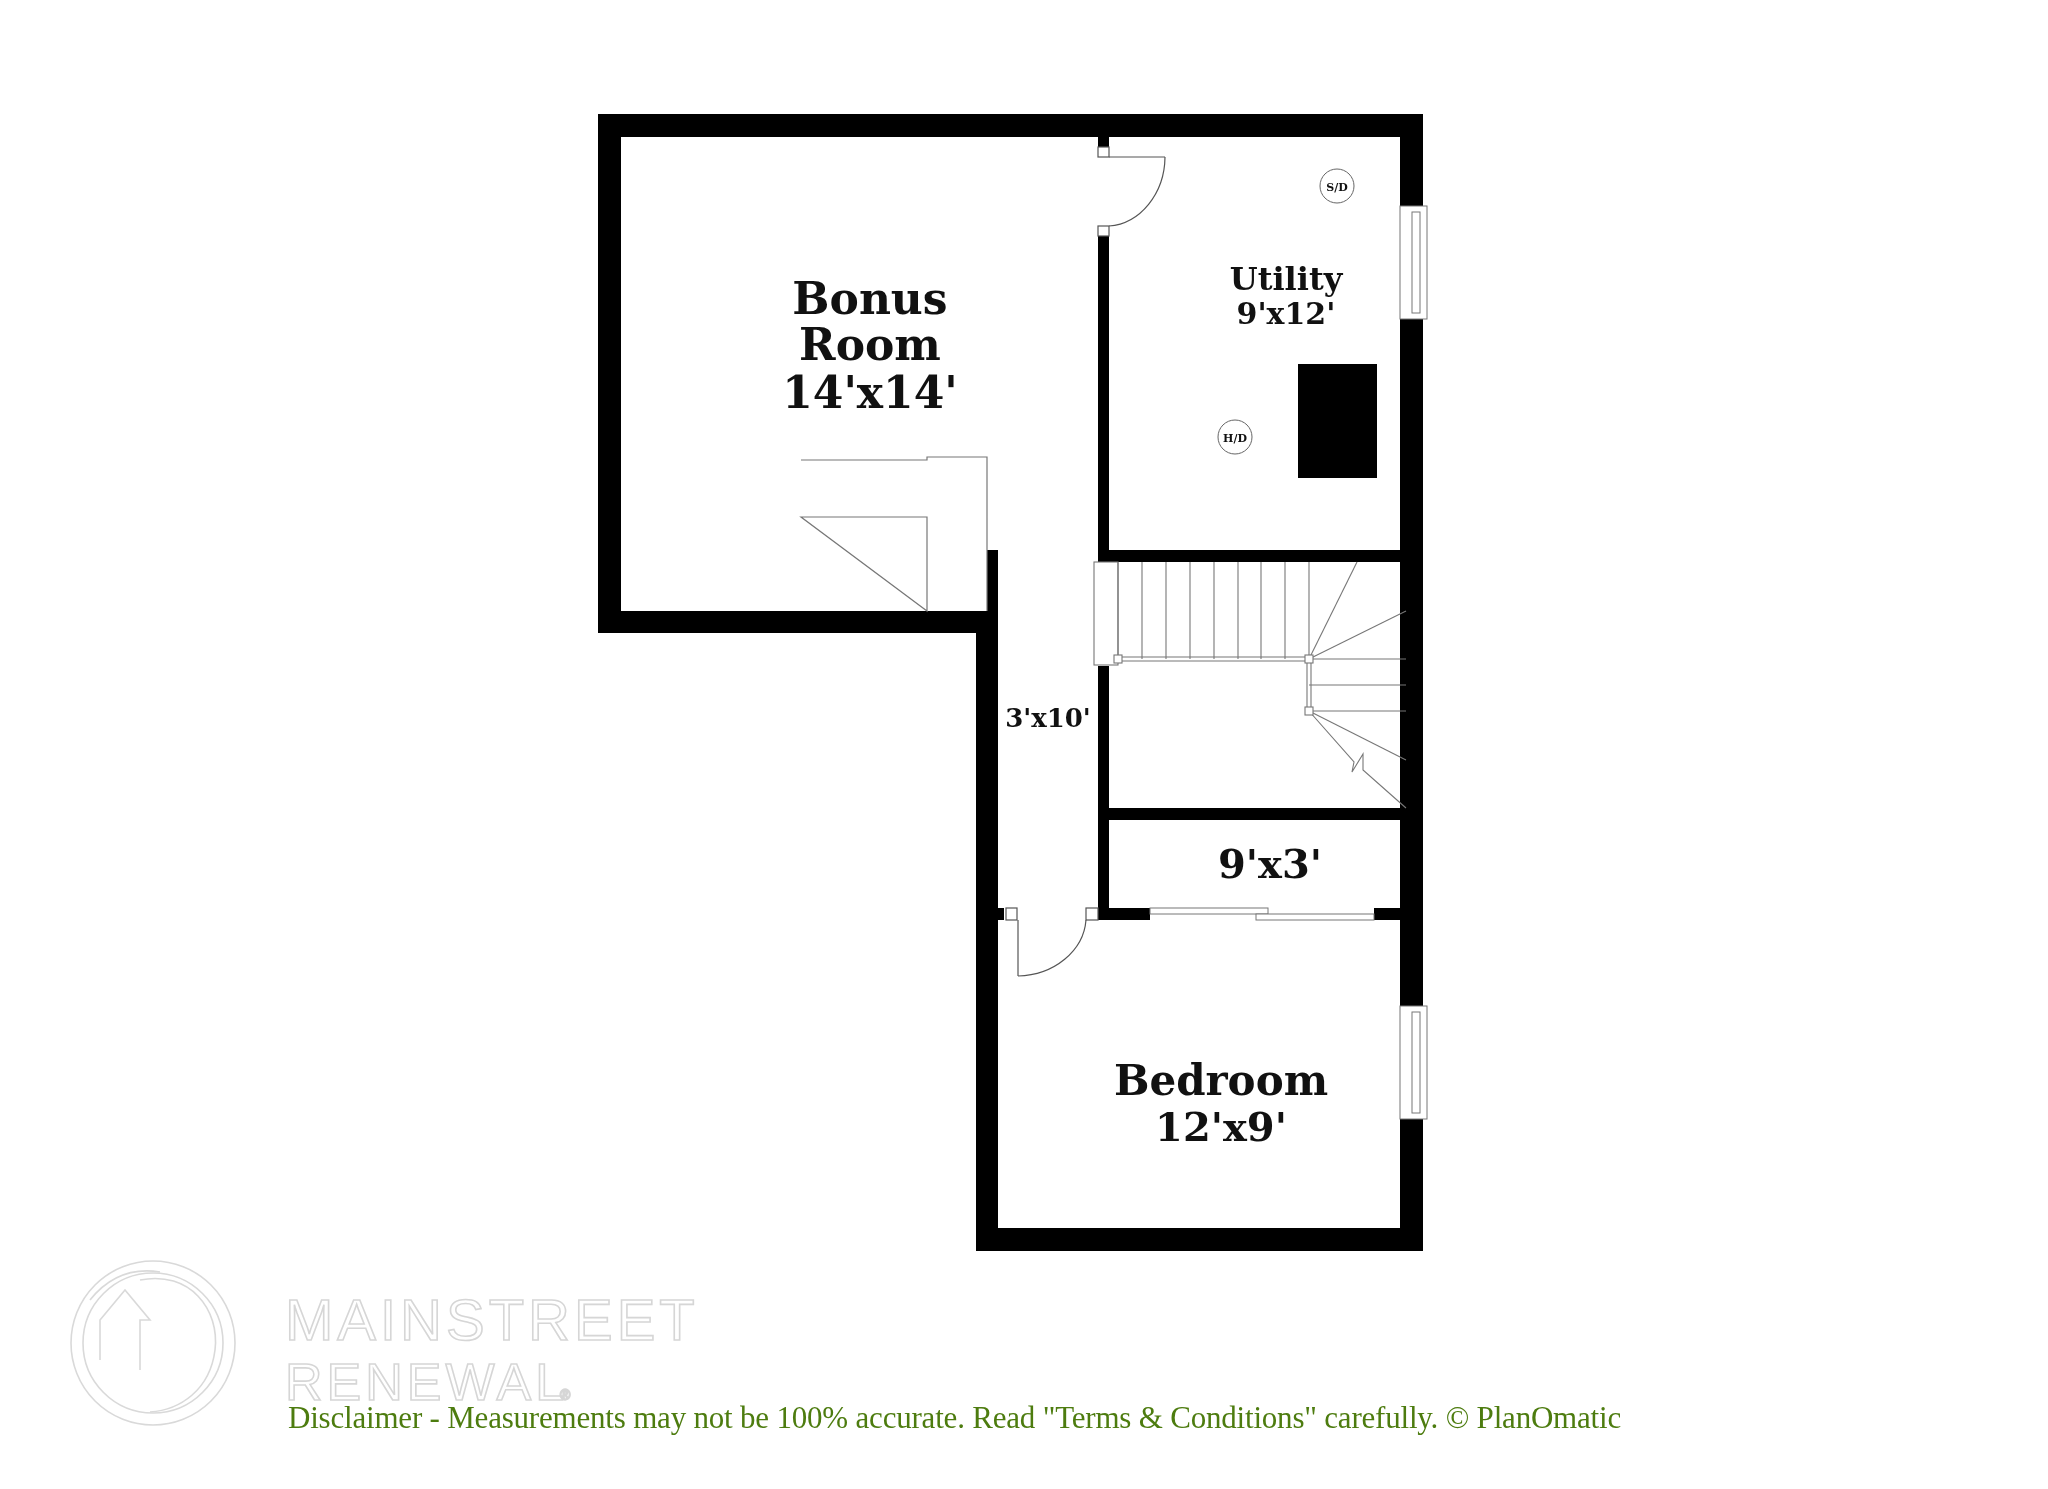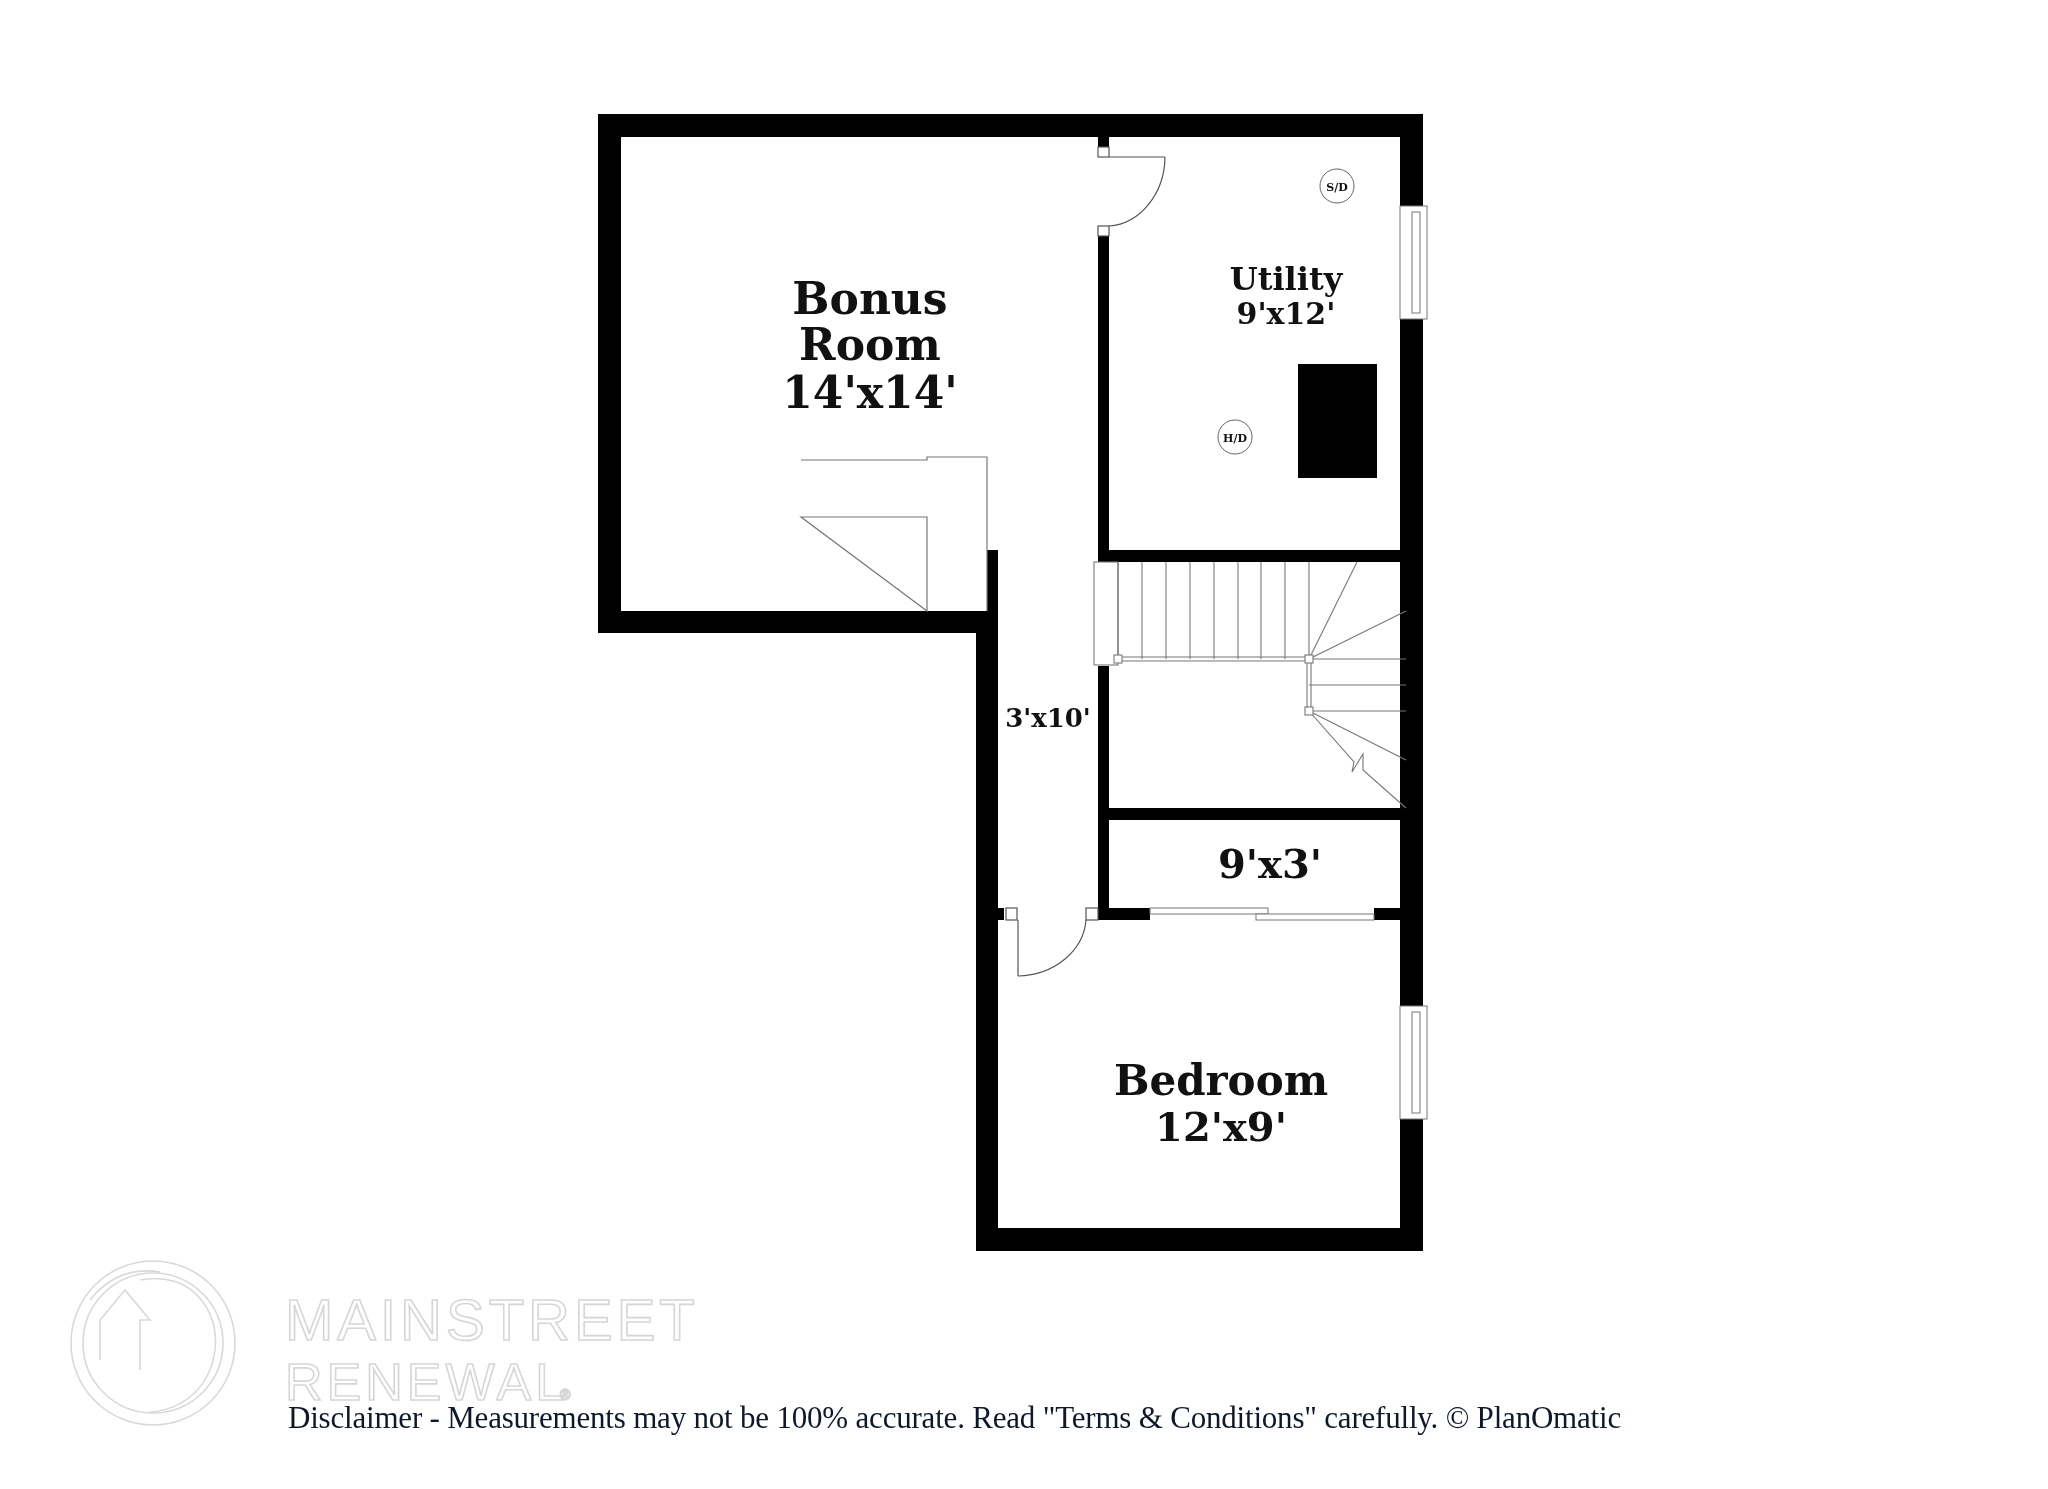--- a/index.html
+++ b/index.html
@@ -1,21 +1,21 @@
 <!DOCTYPE html>
 <html><head>
 <meta charset="utf-8">
 <style>
   html, body { margin: 0; padding: 0; background: #ffffff; }
   body { width: 2048px; height: 1489px; position: relative; overflow: hidden; }
   #plan { position: absolute; left: 0; top: 0; }
   .room-label { font-family: "DejaVu Serif", "Liberation Serif", serif; font-weight: bold; fill: #111111; }
   .disclaimer {
     position: absolute; left: 288px; top: 1400px; width: 1500px;
-    font-family: "Liberation Serif", "DejaVu Serif", serif; font-size: 31px; color: #0f172a;
+    font-family: "Liberation Serif", "DejaVu Serif", serif; font-size: 31px; color: #4d7c0f;
     white-space: nowrap; letter-spacing: -0.2px;
   }
   .wm-text { font-family: "Liberation Sans", "DejaVu Sans", sans-serif; fill: none; stroke: #d6d6d6; stroke-width: 1.6; }
 </style>
 </head>
 <body>
 
 <svg id="plan" width="2048" height="1489" viewBox="0 0 2048 1489" xmlns="http://www.w3.org/2000/svg">
 
   <g fill="none" stroke="#d9d9d9" stroke-width="1.6">

